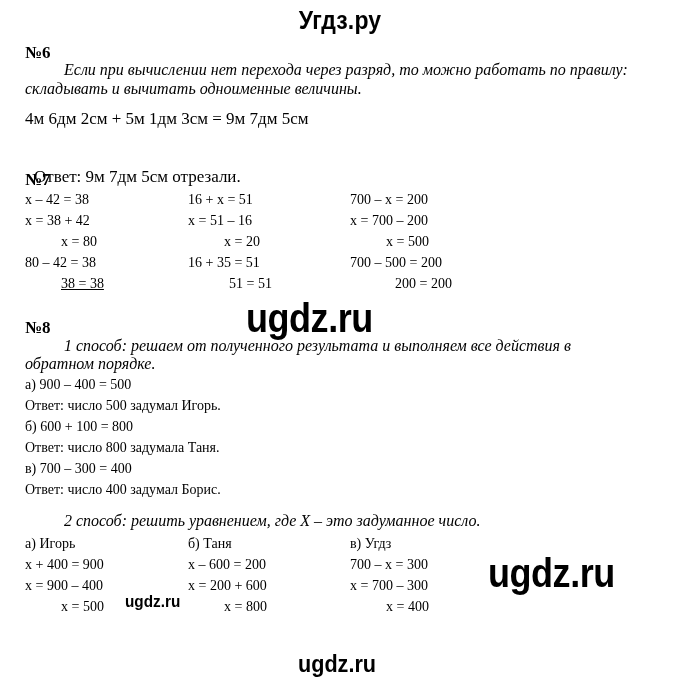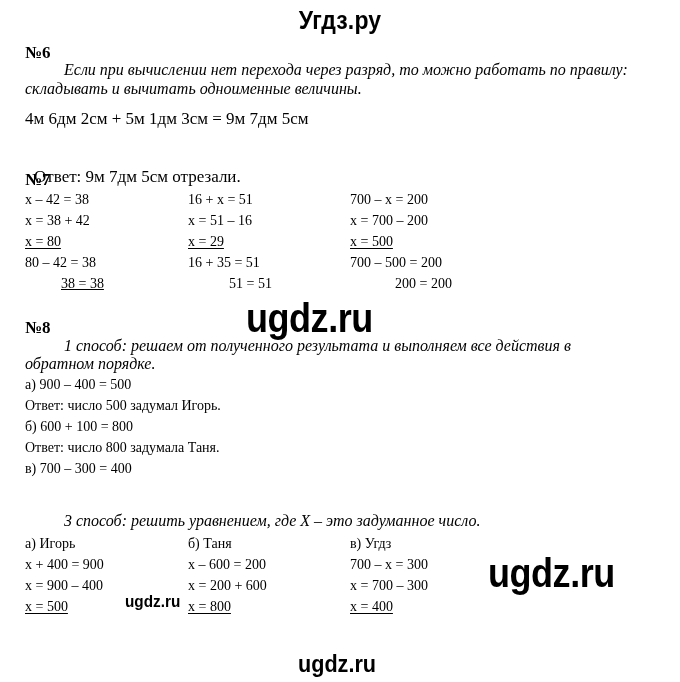--- a/index.html
+++ b/index.html
@@ -4,21 +4,21 @@
   <style>
     html, body { margin: 0; padding: 0; background: #ffffff; }
     body { width: 680px; height: 682px; position: relative; overflow: hidden; color: #000; }
     .serif { font-family: "Liberation Serif", "DejaVu Serif", serif; }
     .sans { font-family: "Liberation Sans", "DejaVu Sans", sans-serif; }
     .abs { position: absolute; white-space: nowrap; }
     .site-title { left: 0; width: 680px; text-align: center; top: 6px; font-size: 25px; font-weight: bold; letter-spacing: 0.2px; transform: scaleX(0.92); transform-origin: center; }
     .num { font-weight: bold; font-size: 17px; }
     .txt { font-size: 17px; line-height: 21px; }
     .it { font-style: italic; font-size: 16px; }
-    .ul { text-decoration: underline; text-underline-offset: 2px; }
+    .ul { text-underline-offset: 2px; margin-left: 36px; }
     .wm-big { font-weight: bold; font-size: 40px; letter-spacing: -0.5px; transform: scaleX(0.9); transform-origin: left top; }
     .wm-small { font-weight: bold; font-size: 17px; transform: scaleX(0.9); transform-origin: left top; }
     .wm-bottom { font-weight: bold; font-size: 24px; transform: scaleX(0.9); transform-origin: left top; }
     .col { position: absolute; }
     .col div { font-size: 14px; line-height: 21px; white-space: nowrap; }
   </style>
 </head>
 <body>
 
 <div class="abs sans site-title">Угдз.ру</div>
@@ -33,21 +33,21 @@
 <div class="col serif" style="left:25px; top:189px;">
   <div>x – 42 = 38</div>
   <div>x = 38 + 42</div>
   <div class="ul">x = 80</div>
   <div>80 – 42 = 38</div>
   <div style="padding-left:36px;text-decoration:underline;">38 = 38</div>
 </div>
 <div class="col serif" style="left:188px; top:189px;">
   <div>16 + x = 51</div>
   <div>x = 51 – 16</div>
-  <div class="ul">x = 29</div>
+  <div class="ul">x = 20</div>
   <div>16 + 35 = 51</div>
   <div style="padding-left:41px;">51 = 51</div>
 </div>
 <div class="col serif" style="left:350px; top:189px;">
   <div>700 – x = 200</div>
   <div>x = 700 – 200</div>
   <div class="ul">x = 500</div>
   <div>700 – 500 = 200</div>
   <div style="padding-left:45px;">200 = 200</div>
 </div>
@@ -56,23 +56,24 @@
 
 <div class="abs serif num" style="left:25px; top:318px;">№8</div>
 <div class="abs serif it" style="left:64px; top:337px;">1 способ: решаем от полученного результата и выполняем все действия в</div>
 <div class="abs serif it" style="left:25px; top:355px;">обратном порядке.</div>
 <div class="col serif" style="left:25px; top:374px;">
   <div>а) 900 – 400 = 500</div>
   <div>Ответ: число 500 задумал Игорь.</div>
   <div>б) 600 + 100 = 800</div>
   <div>Ответ: число 800 задумала Таня.</div>
   <div>в) 700 – 300 = 400</div>
+  <div>Ответ: число 400 задумал Борис.</div>
 </div>
 
-<div class="abs serif it" style="left:64px; top:512px;">3 способ: решить уравнением, где X – это задуманное число.</div>
+<div class="abs serif it" style="left:64px; top:512px;">2 способ: решить уравнением, где X – это задуманное число.</div>
 <div class="col serif" style="left:25px; top:533px;">
   <div>а) Игорь</div>
   <div>x + 400 = 900</div>
   <div>x = 900 – 400</div>
   <div class="ul">x = 500</div>
 </div>
 <div class="col serif" style="left:188px; top:533px;">
   <div>б) Таня</div>
   <div>x – 600 = 200</div>
   <div>x = 200 + 600</div>

